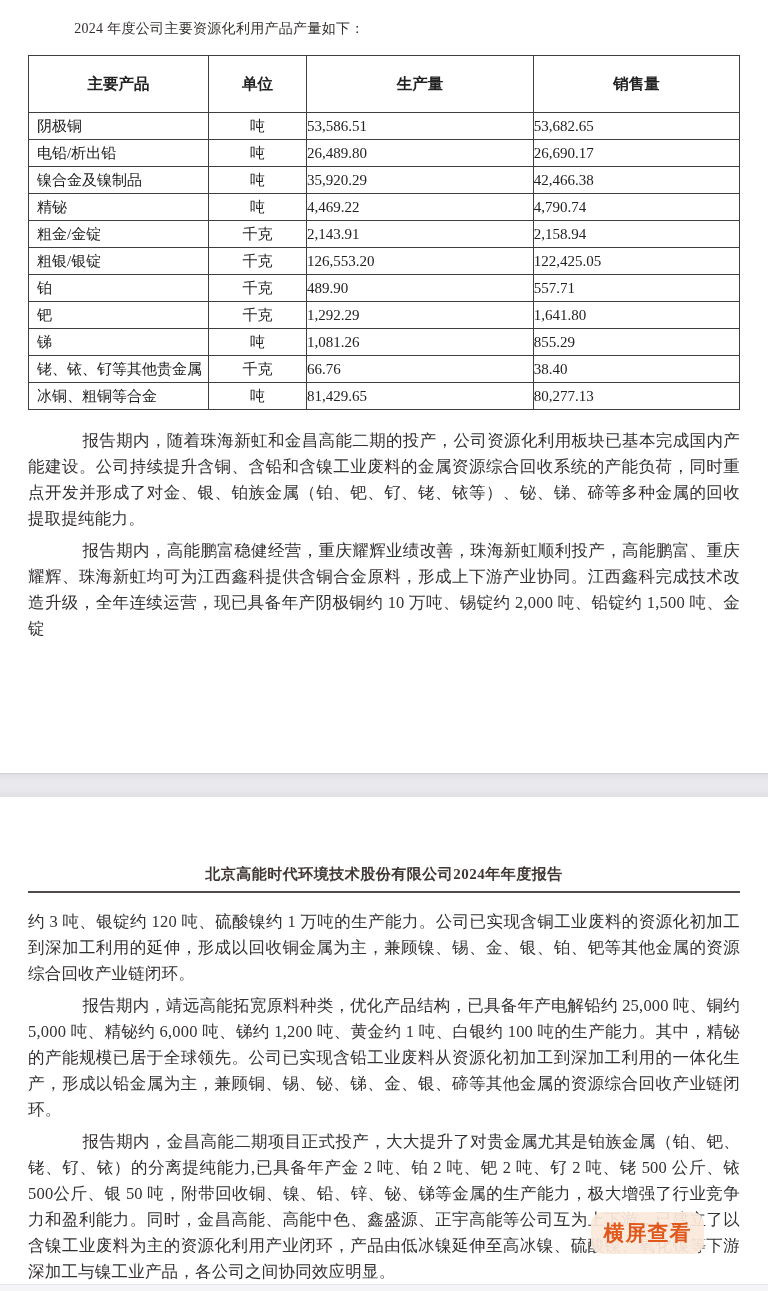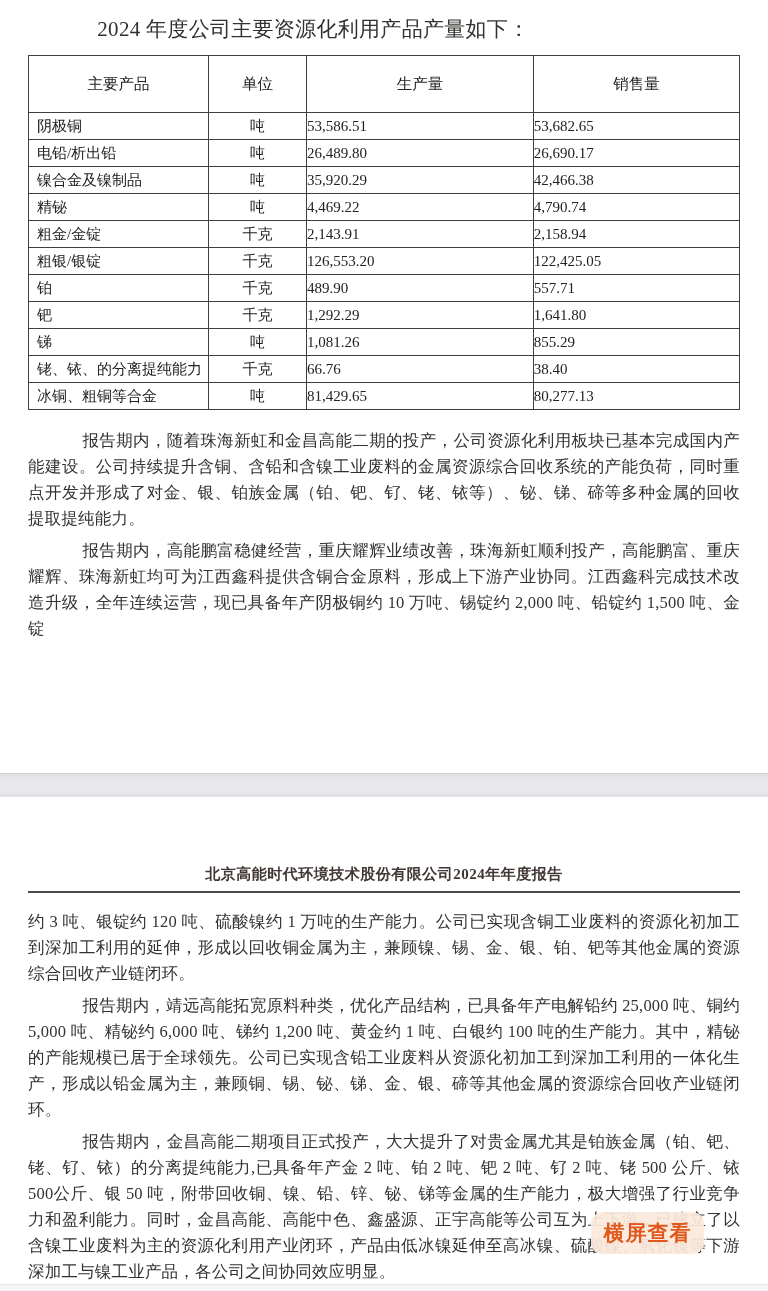--- a/index.html
+++ b/index.html
@@ -3,28 +3,28 @@
 <meta charset="utf-8">
 <style>
   * { margin:0; padding:0; box-sizing:border-box; }
   html,body { width:768px; height:1291px; overflow:hidden; background:#ffffff;
     font-family:"Liberation Serif","DejaVu Serif",serif; color:#2b2b2b; }
   .viewer { position:relative; width:768px; height:1291px; background:#ffffff; }
 
   
   .page-one { position:absolute; top:0; left:0; width:768px; height:773px;
     padding:16px 28px 0 28px; background:#fff; }
-  .doc-intro { font-size:21px; line-height:26px; text-indent:3.3em;
+  .doc-intro { font-size:14px; line-height:26px; text-indent:3.3em;
     letter-spacing:0.3px; color:#33302e; }
 
   table.prod-table { width:100%; border-collapse:collapse; margin-top:13px;
     border:1.5px solid #3c3c3c; font-size:15px; color:#222; }
   .prod-table th, .prod-table td { border:1px solid #3f3f3f; line-height:20px;
     padding:3px 0; }
-  .prod-table thead th { height:57px; font-weight:normal; text-align:center;
+  .prod-table thead th { height:57px; font-weight:bold; text-align:center;
     font-size:15.5px; }
   .prod-table tbody td { height:27px; }
   .col-product { text-align:left; padding-left:8px !important; }
   .col-unit { text-align:center; }
   .col-num { text-align:left; padding-right:14px !important;
     font-family:"Liberation Serif","DejaVu Serif",serif; }
 
   .para-block { margin-top:18px; }
   .doc-para { font-size:16.5px; line-height:26px; text-align:justify;
     letter-spacing:0.2px; color:#343130; margin-bottom:6px; }
@@ -130,21 +130,21 @@
             <td class="col-num">1,292.29</td>
             <td class="col-num">1,641.80</td>
           </tr>
           <tr>
             <td class="col-product">锑</td>
             <td class="col-unit">吨</td>
             <td class="col-num">1,081.26</td>
             <td class="col-num">855.29</td>
           </tr>
           <tr>
-            <td class="col-product">铑、铱、的分离提纯能力</td>
+            <td class="col-product">铑、铱、钌等其他贵金属</td>
             <td class="col-unit">千克</td>
             <td class="col-num">66.76</td>
             <td class="col-num">38.40</td>
           </tr>
           <tr>
             <td class="col-product">冰铜、粗铜等合金</td>
             <td class="col-unit">吨</td>
             <td class="col-num">81,429.65</td>
             <td class="col-num">80,277.13</td>
           </tr>

